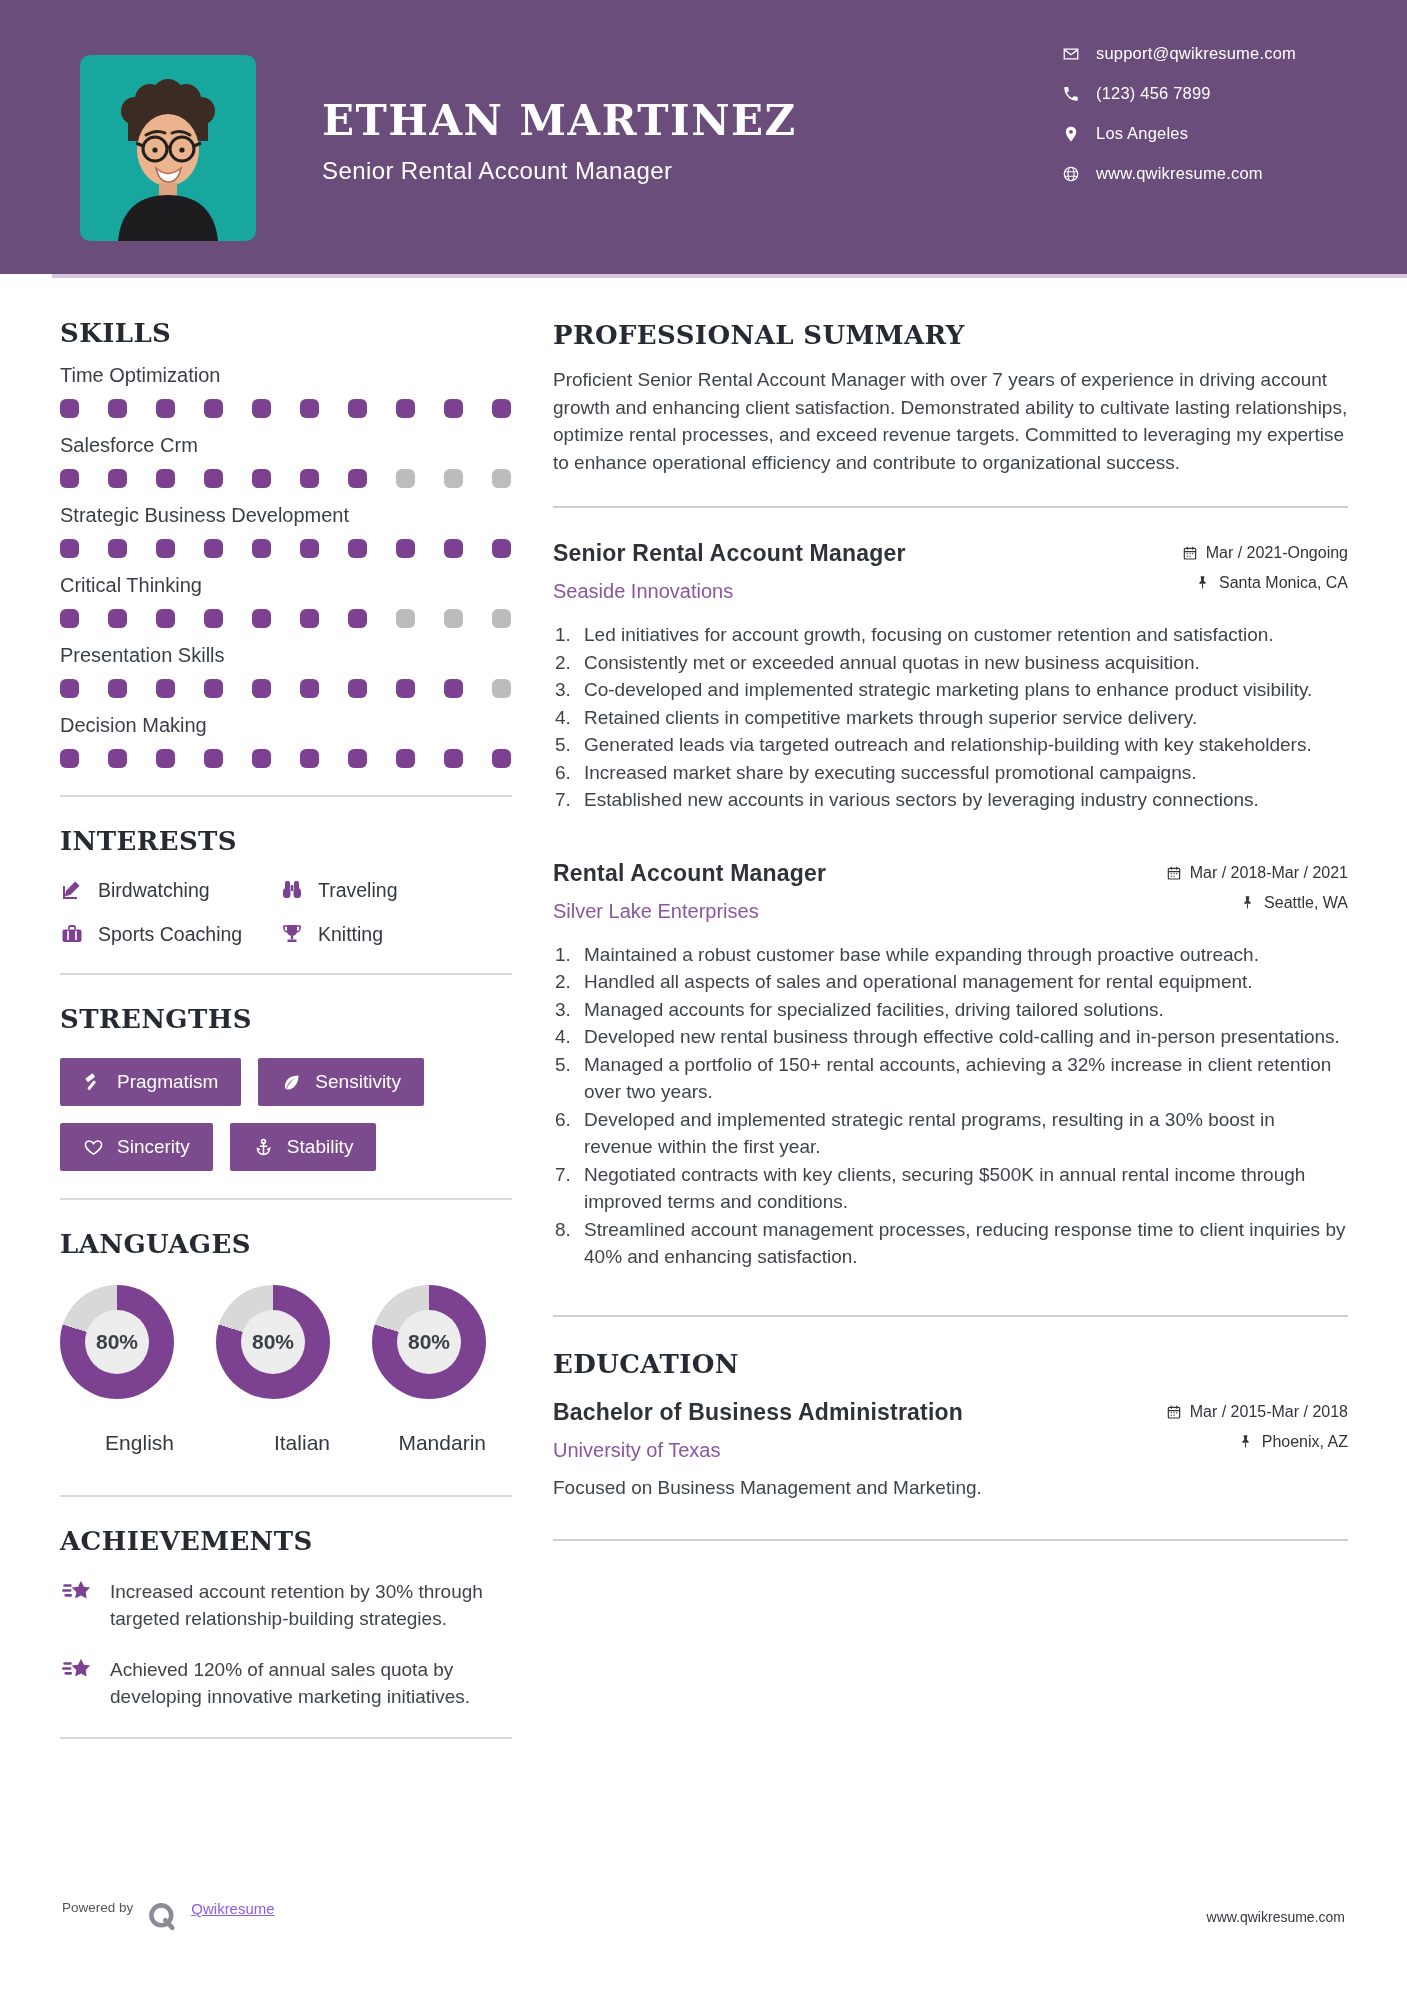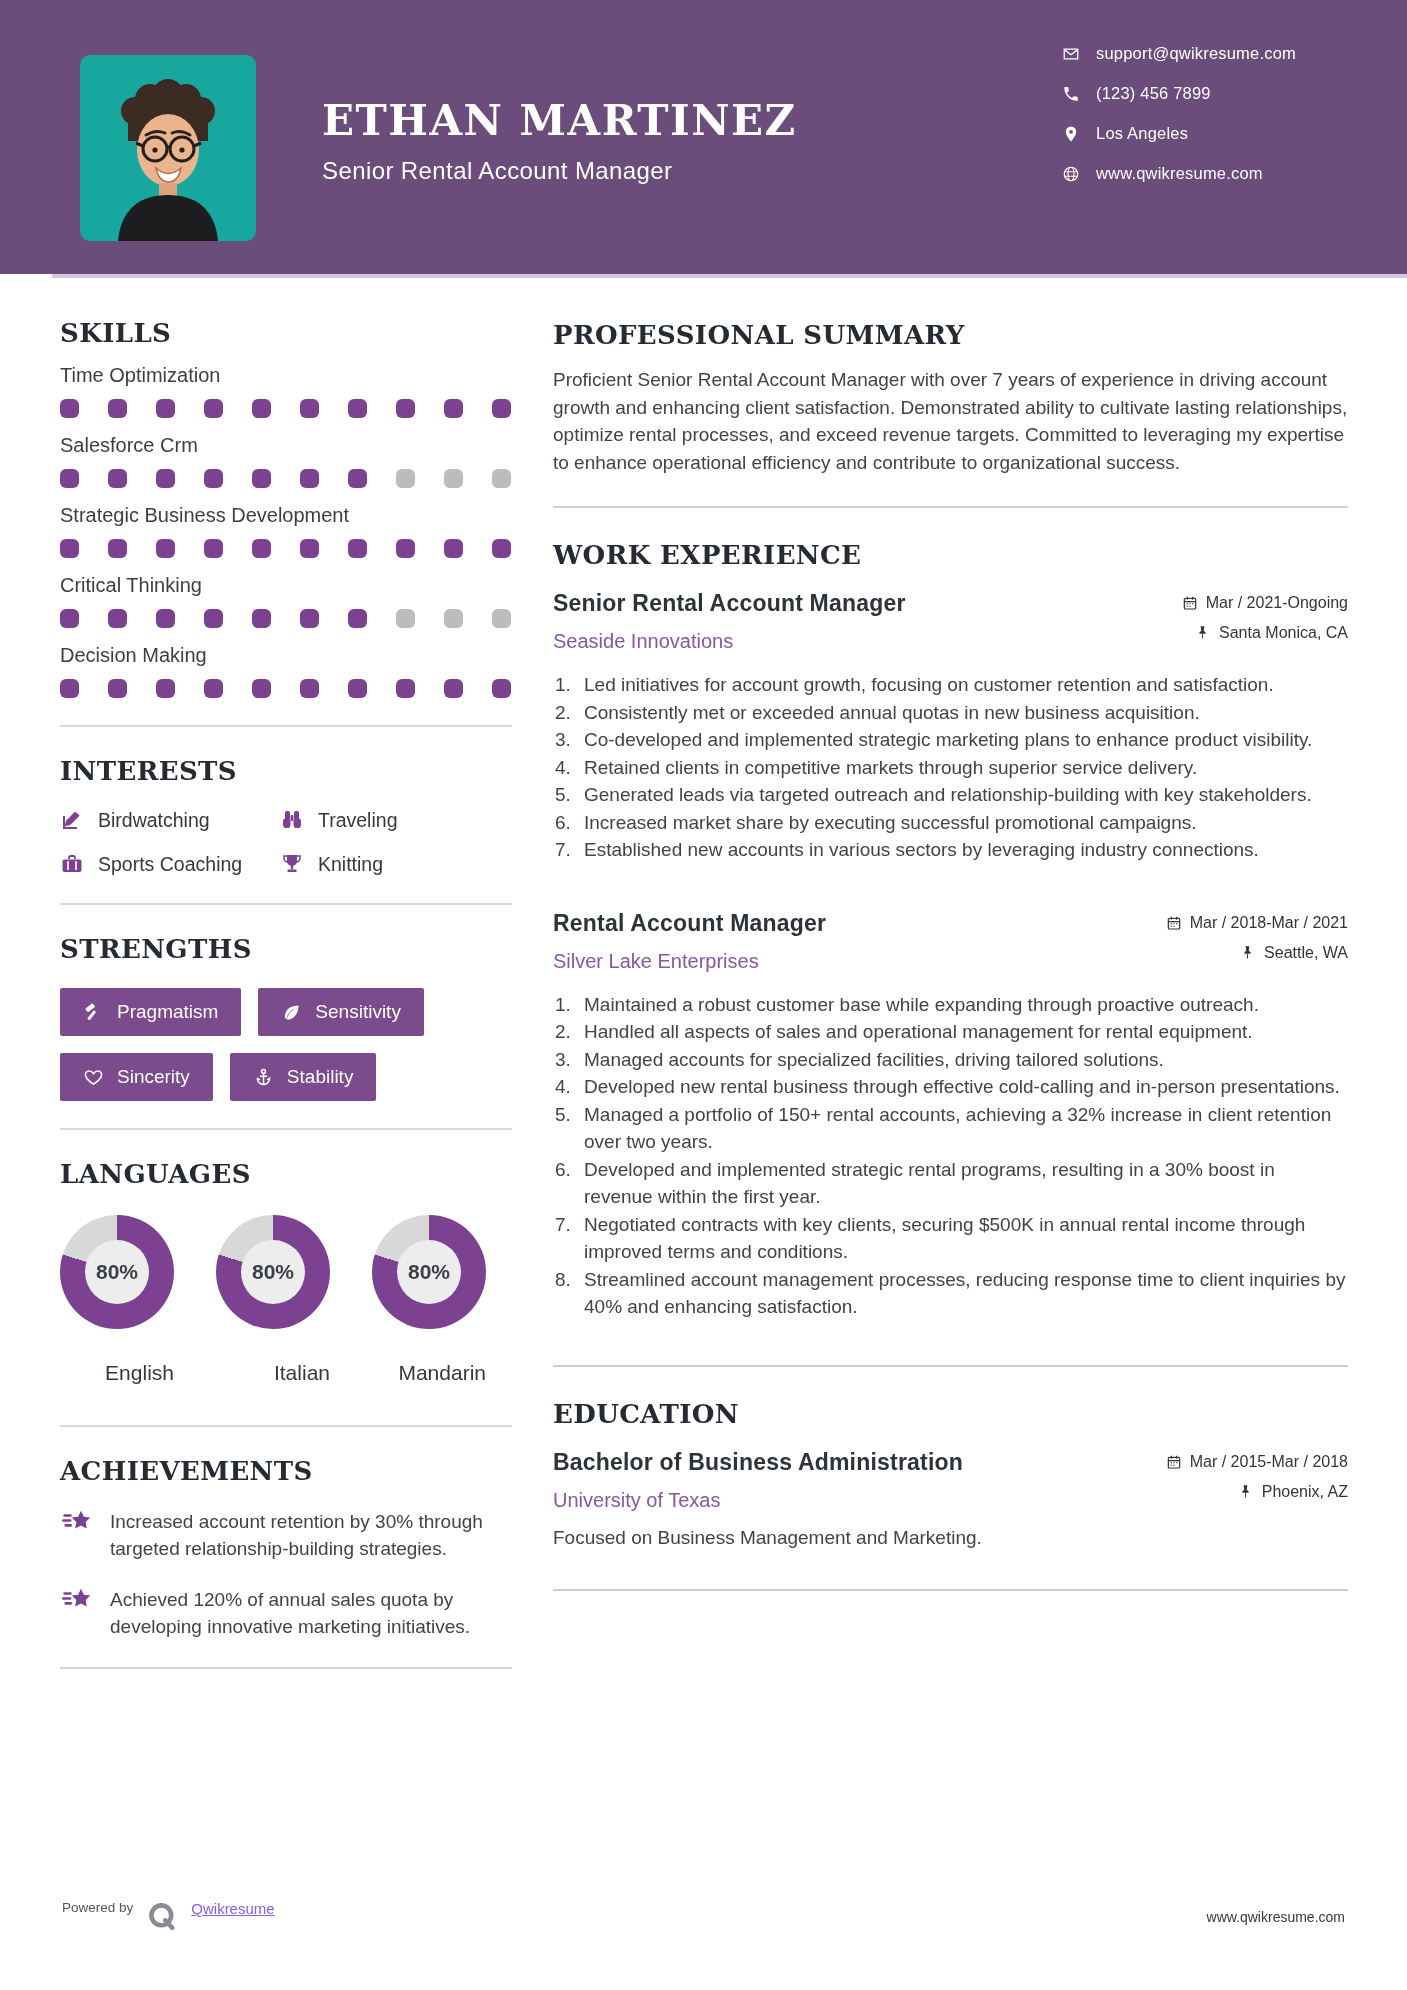--- a/index.html
+++ b/index.html
@@ -212,20 +212,35 @@
           <span class="dot on"></span>
           <span class="dot on"></span>
           <span class="dot on"></span>
           <span class="dot on"></span>
           <span class="dot"></span>
           <span class="dot"></span>
           <span class="dot"></span>
         </div>
     </div>
     <div class="skill">
+      <div class="skill-label">Presentation Skills</div>
+      <div class="dots">
+          <span class="dot on"></span>
+          <span class="dot on"></span>
+          <span class="dot on"></span>
+          <span class="dot on"></span>
+          <span class="dot on"></span>
+          <span class="dot on"></span>
+          <span class="dot on"></span>
+          <span class="dot on"></span>
+          <span class="dot on"></span>
+          <span class="dot"></span>
+        </div>
+    </div>
+    <div class="skill">
       <div class="skill-label">Decision Making</div>
       <div class="dots">
           <span class="dot on"></span>
           <span class="dot on"></span>
           <span class="dot on"></span>
           <span class="dot on"></span>
           <span class="dot on"></span>
           <span class="dot on"></span>
           <span class="dot on"></span>
           <span class="dot on"></span>
@@ -385,21 +400,20 @@
 <div class="right-col">
 
   <div>
     <div class="sec-h">PROFESSIONAL SUMMARY</div>
     <p class="summary-text">Proficient Senior Rental Account Manager with over 7 years of experience in driving account growth and enhancing client satisfaction. Demonstrated ability to cultivate lasting relationships, optimize rental processes, and exceed revenue targets. Committed to leveraging my expertise to enhance operational efficiency and contribute to organizational success.</p>
   </div>
 
   <div class="rc-div"></div>
 
   <div>
-    <div class="sec-h">WORK EXPERIENCE</div>
 
     <div class="job">
       <div class="job-head">
         <div>
           <div class="job-title">Senior Rental Account Manager</div>
           <div class="job-company">Seaside Innovations</div>
         </div>
         <div class="job-meta">
           <span class="meta-row">
             <span class="micon">

